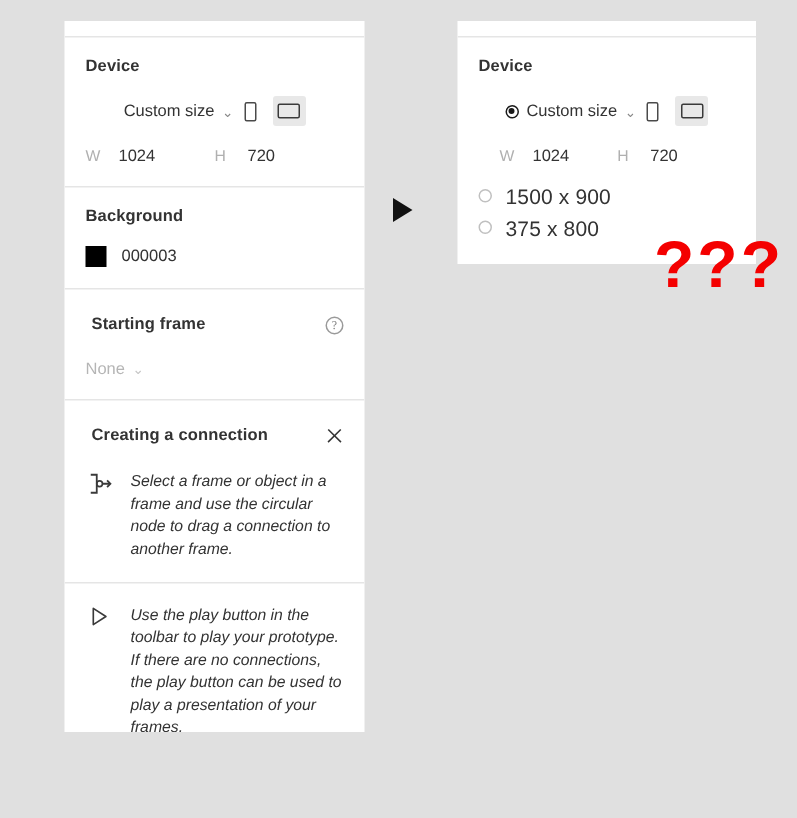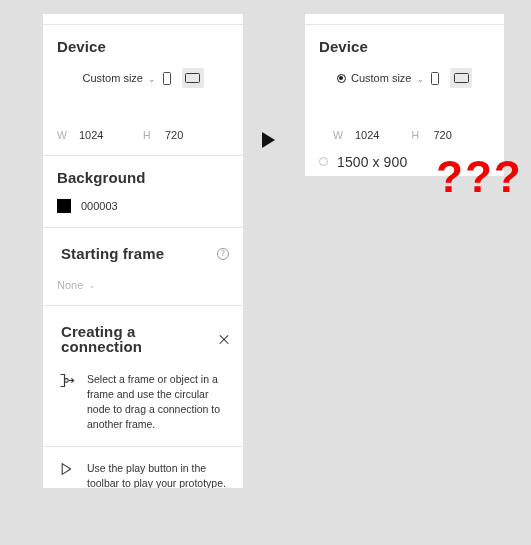--- a/index.html
+++ b/index.html
@@ -59,21 +59,21 @@
     height: 1px;
     background: #e5e5e5;
     width: 100%;
   }
 
   .section {
     padding: 14px 14px 14px 14px;
   }
 
   .sec-title {
-    font-size: 15px;
+    font-size: 11px;
     font-weight: bold;
     color: #333333;
     letter-spacing: 0.1px;
     line-height: 1;
     margin: 0 0 14px 0;
   }
   .sec-title-row {
     display: flex;
     align-items: center;
     justify-content: space-between;
@@ -162,21 +162,21 @@
     display: flex;
     align-items: baseline;
     width: 50%;
   }
   .wh-label {
     color: #b0b0b0;
     font-size: 10.5px;
     width: 22px;
     flex: 0 0 auto;
   }
-  .wh-val { color: #333; margin-top: 27px; }
+  .wh-val { color: #333; }
 
   
   .swatch-row {
     display: flex;
     align-items: center;
     gap: 10px;
   }
   .swatch {
     width: 14px;
     height: 14px;
@@ -208,20 +208,21 @@
     font-size: 11px;
     color: #b5b5b5;
   }
   .muted-dropdown .chev { color: #c5c5c5; font-size: 9px; }
 
   
   .tip-body {
     display: flex;
     gap: 12px;
     align-items: flex-start;
+    font-style: italic;
   }
   .tip-icon {
     width: 18px;
     flex: 0 0 18px;
     display: flex;
     justify-content: center;
     padding-top: 1px;
   }
   .tip-text {
     font-size: 10.5px;

